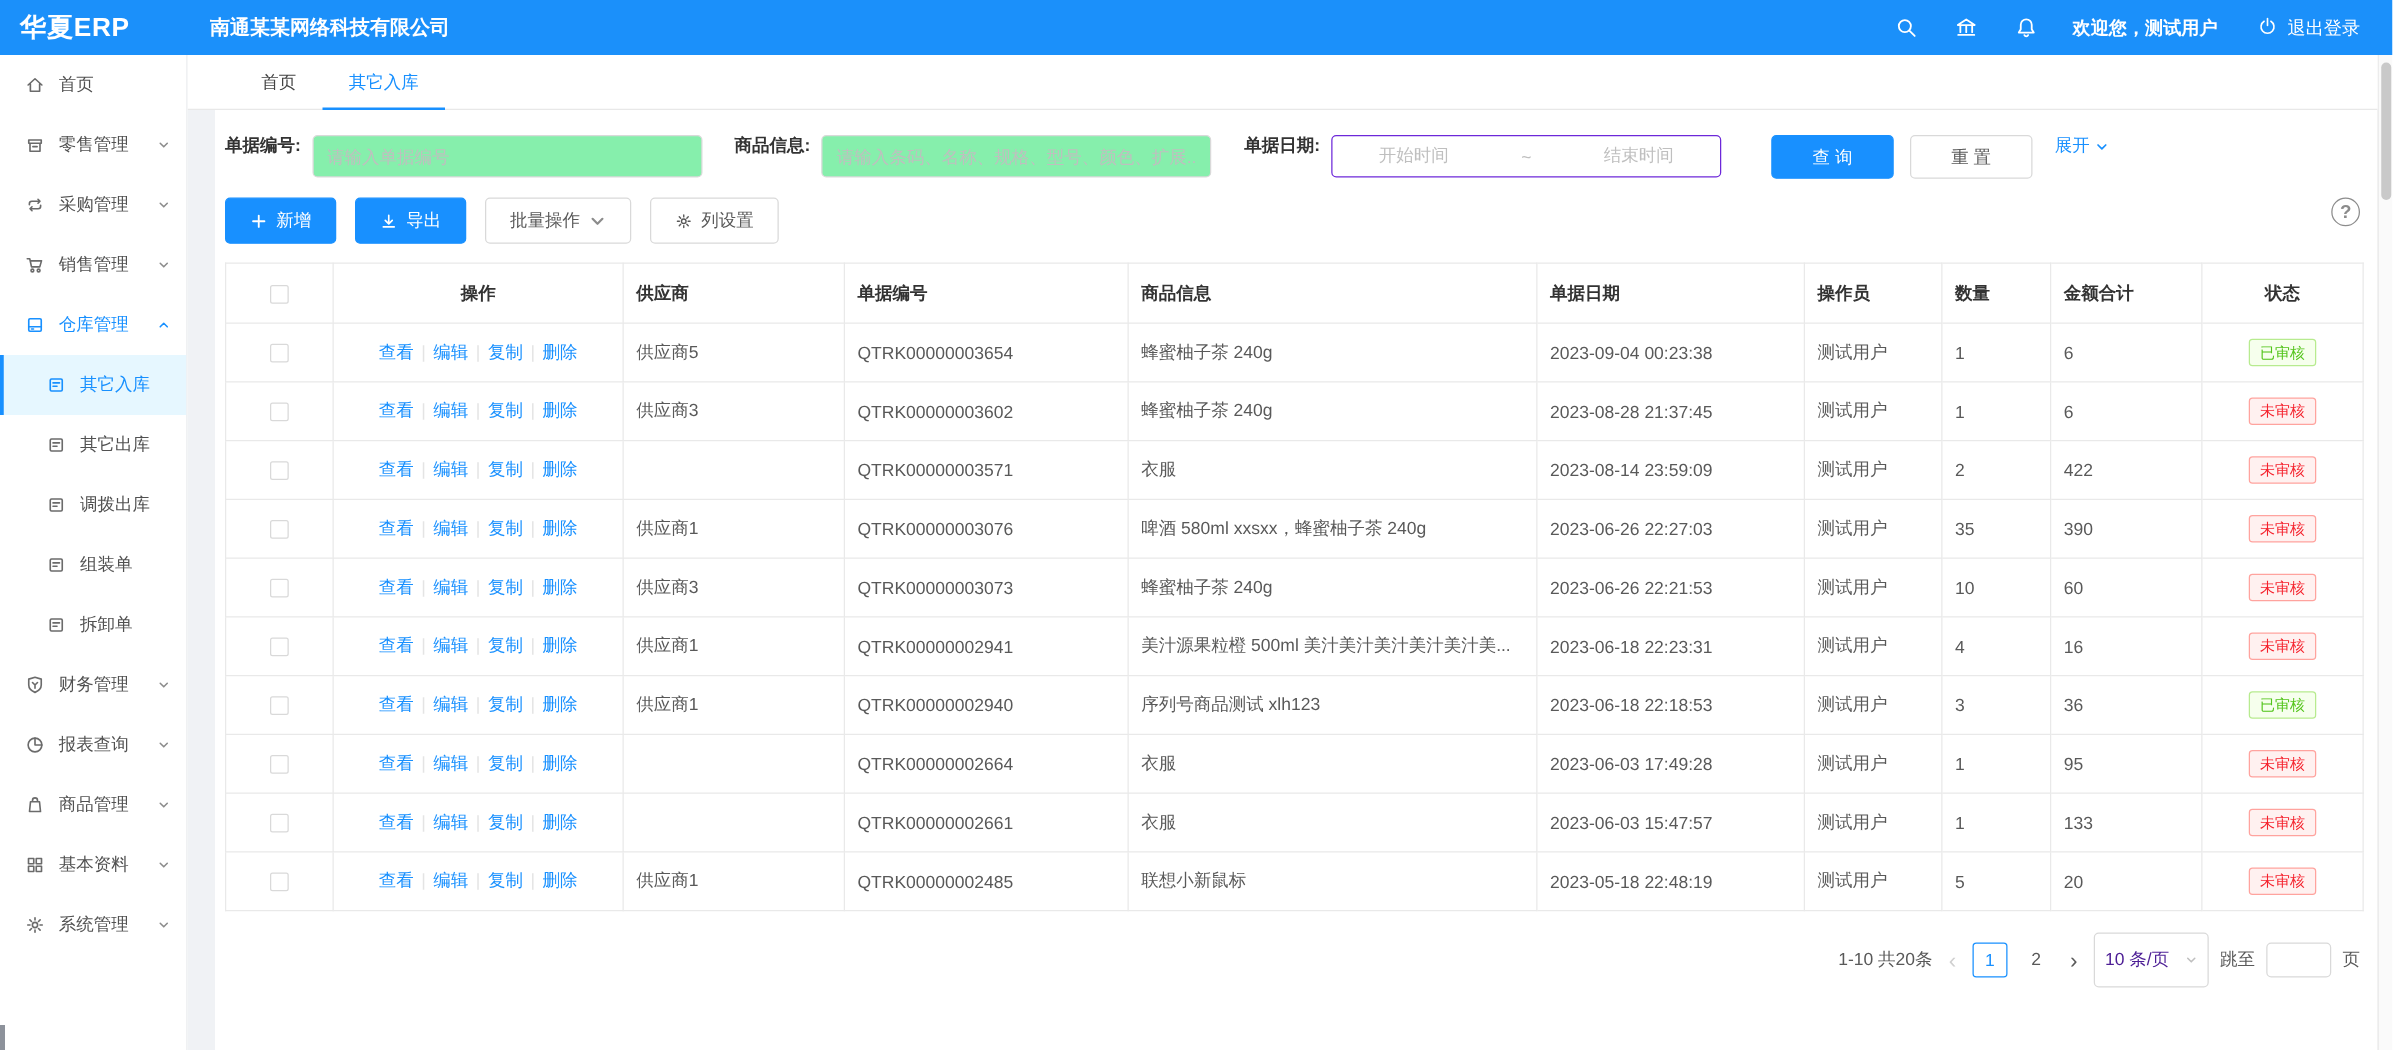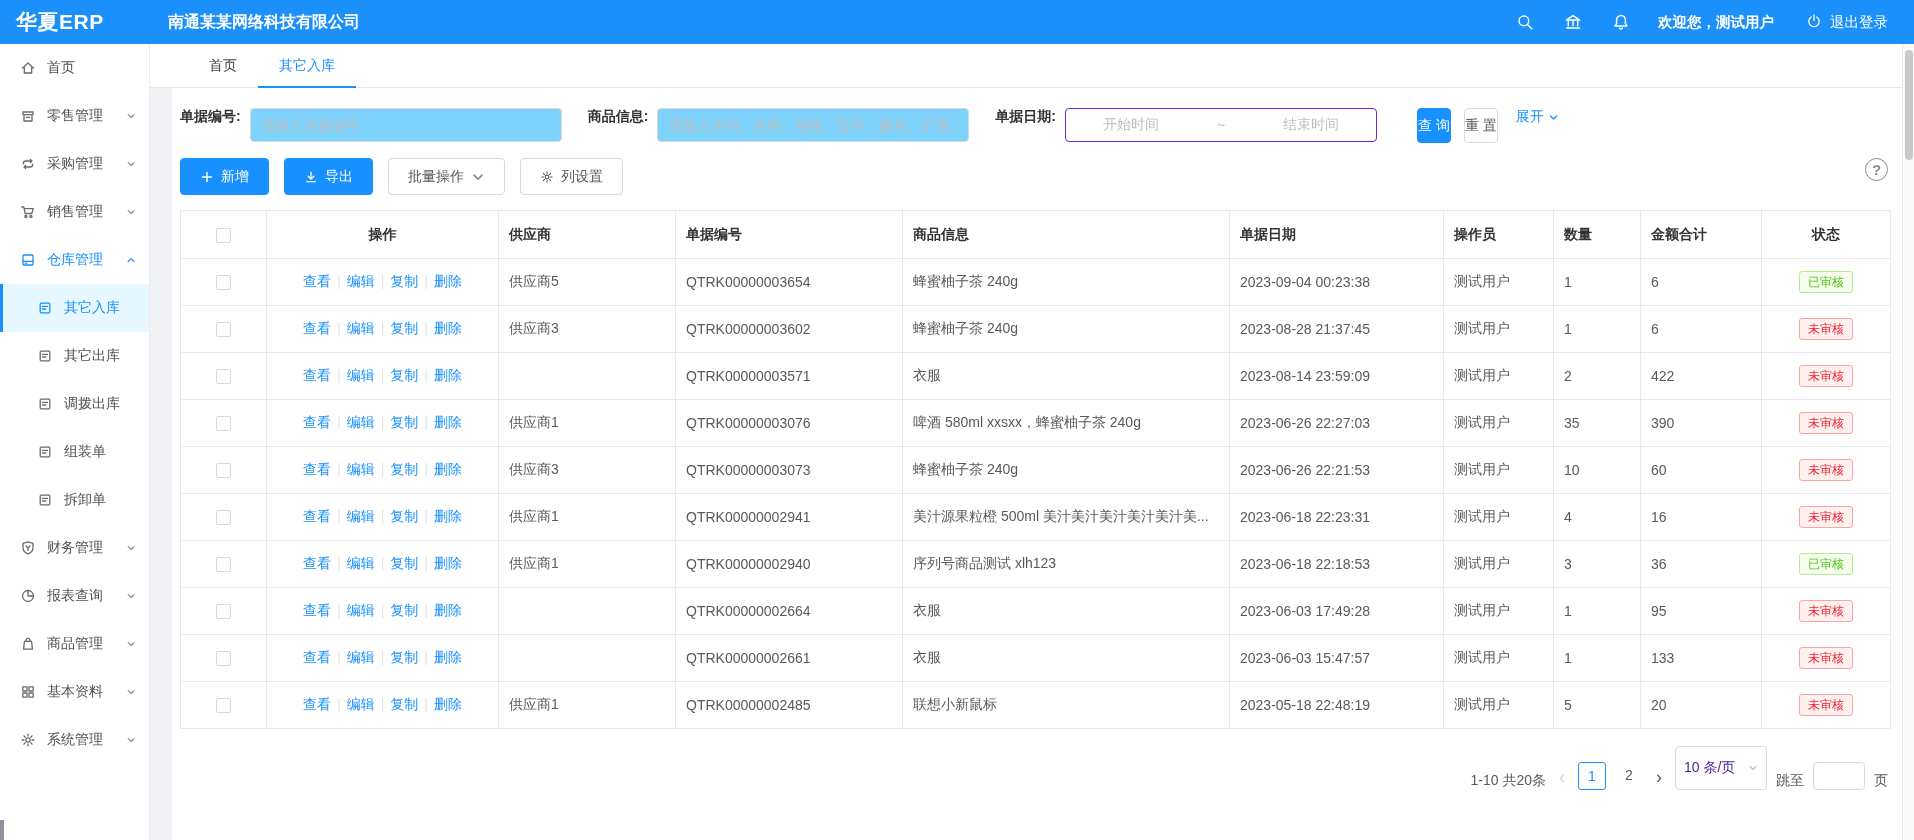--- a/index.html
+++ b/index.html
@@ -48,30 +48,30 @@
   .gutter { position:absolute; left:150px; top:88px; width:22px; bottom:0; background:#f0f2f5; }
   .card { position:absolute; left:172px; top:88px; right:12px; bottom:0; background:#fff; overflow:hidden; }
 
   
   .vscroll { position:absolute; right:0; top:44px; width:12px; bottom:0; background:#fafafa; border-left:1px solid #e8e8e8; }
   .vscroll .thumb { position:absolute; left:2px; top:6px; width:8px; height:110px; background:#c9c9c9; border-radius:4px; }
 
   
   .filter-row { display:flex; align-items:flex-start; margin:20px 0 0 8px; }
   .f-label { font-weight:bold; color:#333; margin-right:9px; white-space:nowrap; }
-  .f-input { height:34px; border:1px solid #d9d9d9; border-radius:4px; background:#7dd3fc;
+  .f-input { height:34px; border:1px solid #d9d9d9; border-radius:4px; background:#86efac;
     padding:0 11px; font-size:14px; color:#595959; outline:none; font-family:inherit; }
   .f-input::placeholder { color:#bfbfbf; }
   .w-big { width:312px; }
   .daterange { width:312px; height:34px; border:1px solid #6d28d9; border-radius:4px; display:flex;
     align-items:center; justify-content:space-around; color:#bfbfbf; padding:0 8px; }
   .gap { width:26px; }
   .gap-lg { width:40px; }
   .btn { height:35px; border-radius:4px; border:1px solid #d9d9d9; background:#fff; color:#595959;
-    font-size:14px; padding:0 0; cursor:pointer; display:inline-flex; align-items:center; gap:7px;
+    font-size:14px; padding:0 32px; cursor:pointer; display:inline-flex; align-items:center; gap:7px;
     font-family:inherit; white-space:nowrap; }
   .btn.primary { background:#1890ff; border-color:#1890ff; color:#fff; }
   .btn svg { width:14px; height:14px; }
   .expand-link { color:#1890ff; cursor:pointer; display:inline-flex; align-items:center; gap:4px; margin-left:18px; }
   .expand-link svg { width:11px; height:11px; }
 
   
   .toolbar { display:flex; align-items:center; margin:15px 0 0 8px; gap:15px; position:relative; }
   .toolbar .btn { height:37px; padding:0 19px; }
   .help { position:absolute; right:14px; top:0; width:23px; height:23px; border:1.5px solid #8c8c8c;
@@ -88,21 +88,21 @@
   td { color:#595959; }
   .chk { display:inline-block; width:15px; height:15px; border:1px solid #d9d9d9; border-radius:2px;
     background:#fff; vertical-align:middle; cursor:pointer; }
   .act-link { color:#1890ff; cursor:pointer; }
   .sep { color:#e4e4e4; margin:0 6px; }
   .badge { display:inline-block; font-size:12px; line-height:20px; padding:0 8px; border-radius:3px; }
   .badge.approved { color:#52c41a; background:#f6ffed; border:1px solid #b7eb8f; }
   .badge.pending { color:#f5222d; background:#fff1f0; border:1px solid #ffa39e; }
 
   
-  .pager { display:flex; align-items:flex-end; justify-content:flex-end; margin:17px 14px 0 0; gap:9px; color:#595959; }
+  .pager { display:flex; align-items:center; justify-content:flex-end; margin:17px 14px 0 0; gap:9px; color:#595959; }
   .pg-arrow { font-size:18px; color:#595959; cursor:pointer; padding:0 4px; line-height:26px; }
   .pg-arrow.disabled { color:#d0d0d0; cursor:default; }
   .pg-num { min-width:28px; height:28px; line-height:26px; text-align:center; cursor:pointer; border-radius:3px; }
   .pg-num.active { border:1px solid #1890ff; color:#1890ff; background:#fff; }
   .pg-select { width:92px; height:44px; border:1px solid #d9d9d9; border-radius:4px; display:flex;
     align-items:center; justify-content:space-between; padding:0 8px; color:#4c1d95; cursor:pointer; }
   .pg-select svg { width:10px; height:10px; color:#bfbfbf; }
   .pg-jump-input { width:52px; height:28px; border:1px solid #d9d9d9; border-radius:4px; outline:none;
     padding:0 6px; font-family:inherit; }
 </style>

